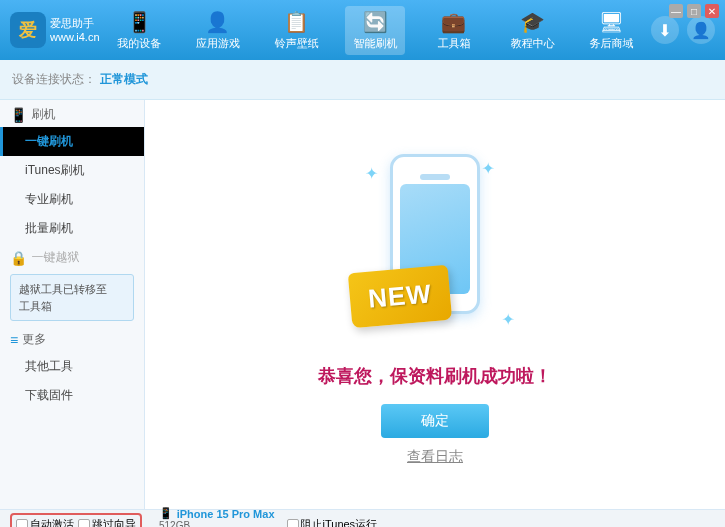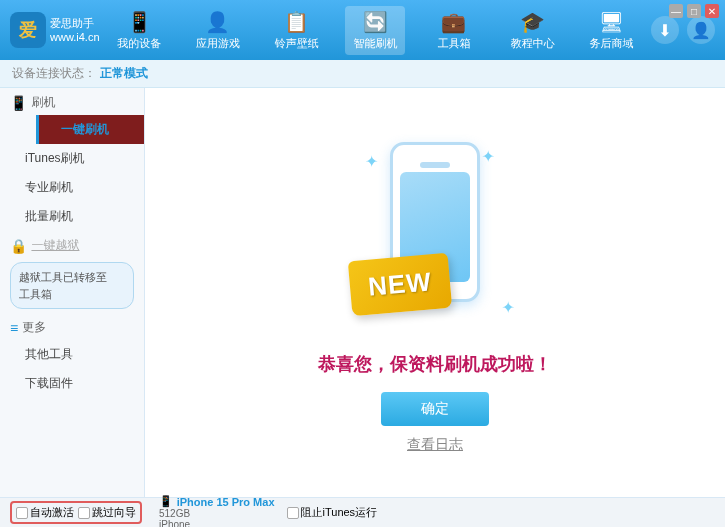--- a/index.html
+++ b/index.html
@@ -82,21 +82,21 @@
       display: flex; align-items: center; justify-content: center;
       font-size: 10px; cursor: pointer; color: white;
     }
     .win-btn.minimize { background: #aaa; }
     .win-btn.maximize { background: #aaa; }
     .win-btn.close { background: #e05c5c; }
 
     
     .status-bar {
       background: #e8f4fb;
-      height: 28px;
+      height: 40px;
       display: flex;
       align-items: center;
       padding: 0 12px;
       border-bottom: 1px solid #d0e8f5;
       font-size: 12px;
       color: #555;
     }
     .status-label { color: #888; }
     .status-value { color: #2196d9; font-weight: bold; margin-left: 4px; }
 
@@ -123,31 +123,30 @@
     }
     .sidebar-section-icon { margin-right: 4px; font-size: 14px; color: #2196d9; }
     .sidebar-item {
       padding: 6px 10px 6px 22px;
       cursor: pointer;
       color: #444;
       font-size: 12px;
       border-left: 3px solid transparent;
     }
     .sidebar-item.active {
-      background: #7f1d1d;
+      background: #000000;
       border-left: 3px solid #2196d9;
       color: #2196d9;
       font-weight: bold;
-      margin-left: 36px;
     }
     .sidebar-notice {
       margin: 4px 10px;
       background: #e8f3fc;
       border: 1px solid #b0d8f0;
-      border-radius: 12px;
+      border-radius: 3px;
       padding: 6px 8px;
       font-size: 11px;
       color: #555;
       line-height: 1.5;
     }
 
     
     .content {
       flex: 1;
       display: flex;
@@ -380,21 +379,21 @@
     </div>
     <div class="sidebar-item">
       <span>专业刷机</span>
     </div>
     <div class="sidebar-item">
       <span>批量刷机</span>
     </div>
 
     <div class="sidebar-section-header">
       <span class="sidebar-section-icon" style="color:#aaa;">🔒</span>
-      <span style="color:#aaa;text-decoration:underline;">一键越狱</span>
+      <span style="color:#aaa;">一键越狱</span>
     </div>
     <div class="sidebar-notice">
       <span>越狱工具已转移至<br>工具箱</span>
     </div>
 
     <div class="sidebar-section-header">
       <span class="sidebar-section-icon">≡</span>
       <span>更多</span>
     </div>
     <div class="sidebar-item">

